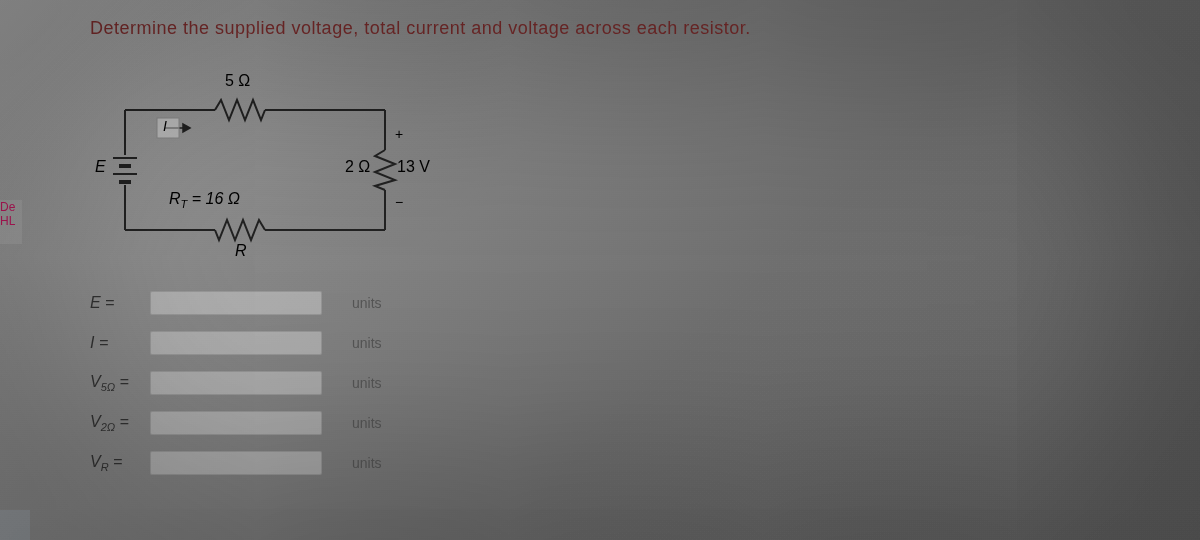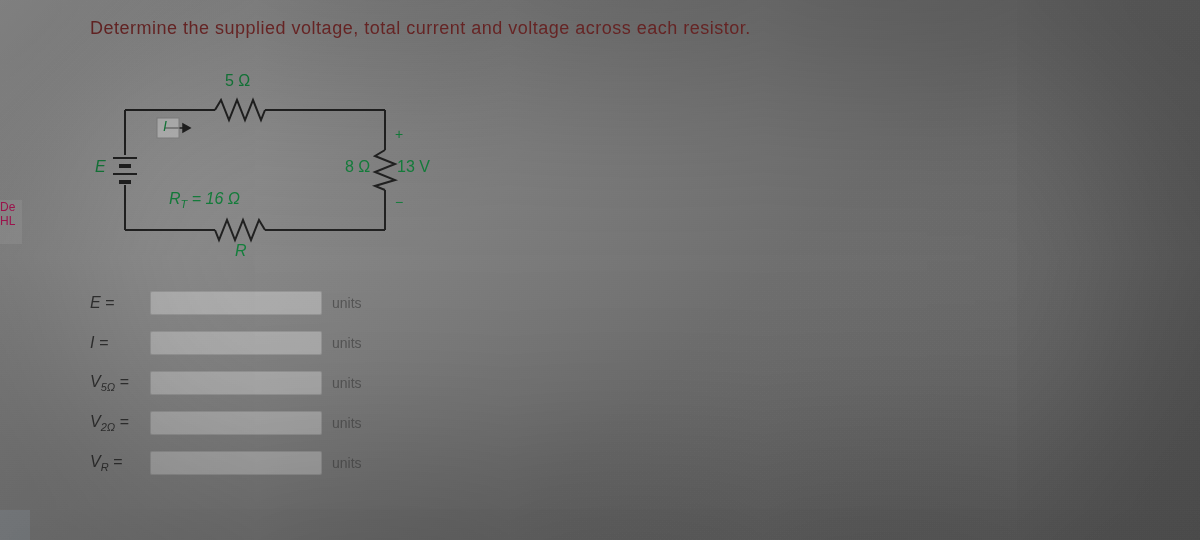--- a/index.html
+++ b/index.html
@@ -35,21 +35,21 @@
   .circuit {
     position: absolute;
     top: 70px;
     left: 95px;
     width: 350px;
     height: 200px;
   }
   .label {
     position: absolute;
     font-size: 16px;
-    color: #15803d;
+    color: #000000;
     font-style: italic;
   }
   .answers {
     position: absolute;
     top: 290px;
     left: 90px;
   }
   .answer-row {
     display: flex;
     align-items: center;
@@ -66,20 +66,21 @@
     width: 170px;
     height: 22px;
     background: rgba(245,245,245,0.35);
     border: 1px solid rgba(120,120,120,0.4);
     border-radius: 2px;
     margin-right: 10px;
   }
   .answer-units {
     font-size: 14px;
     color: #555;
+    margin-left: 20px;
   }
   .sub {
     font-size: 11px;
     vertical-align: sub;
   }
   .sidebar-tab {
     position: absolute;
     left: 0;
     top: 200px;
     width: 22px;
@@ -139,21 +140,21 @@
       <line x1="70" y1="58" x2="95" y2="58"></line>
       <polygon points="95,58 88,54 88,62"></polygon>
     </g>
 
     <rect x="62" y="48" width="22" height="20" fill="rgba(245,245,245,0.4)" stroke="#888" stroke-width="1"></rect>
   </svg>
 
   <div class="label" style="left:0px; top:88px;">E</div>
   <div class="label" style="left:68px; top:48px; font-size:14px;">I</div>
   <div class="label" style="left:130px; top:2px; font-style:normal;">5 Ω</div>
-  <div class="label" style="left:250px; top:88px; font-style:normal;">8 Ω</div>
+  <div class="label" style="left:250px; top:88px; font-style:normal;">2 Ω</div>
   <div class="label" style="left:302px; top:88px; font-style:normal;">13 V</div>
   <div class="label" style="left:300px; top:56px; font-style:normal; font-size:14px;">+</div>
   <div class="label" style="left:300px; top:124px; font-style:normal; font-size:14px;">−</div>
   <div class="label" style="left:74px; top:120px;">R<span class="sub">T</span> = 16 Ω</div>
   <div class="label" style="left:140px; top:172px;">R</div>
 </div>
 
 <div class="answers">
   <div class="answer-row">
     <div class="answer-label">E =</div>

